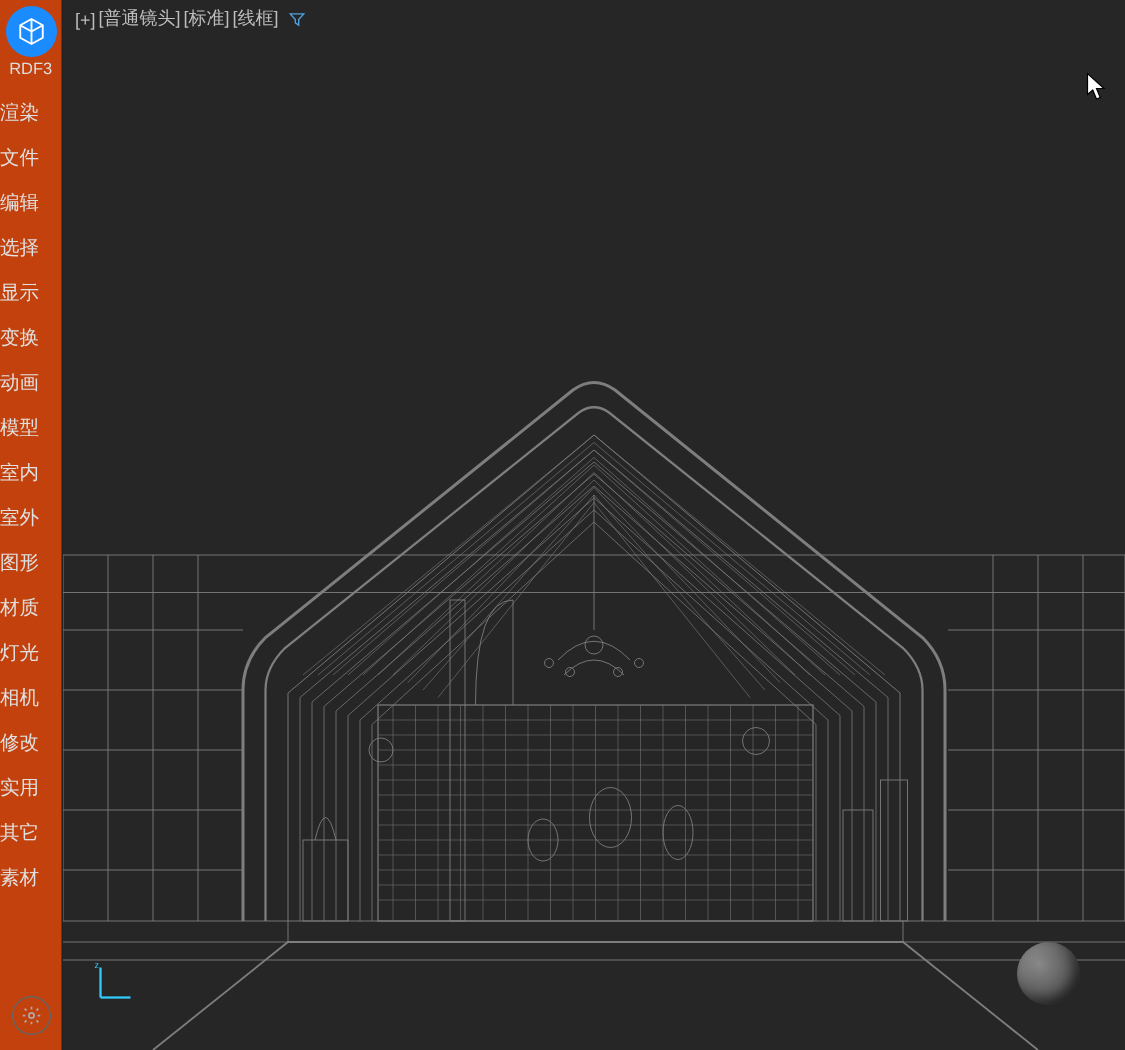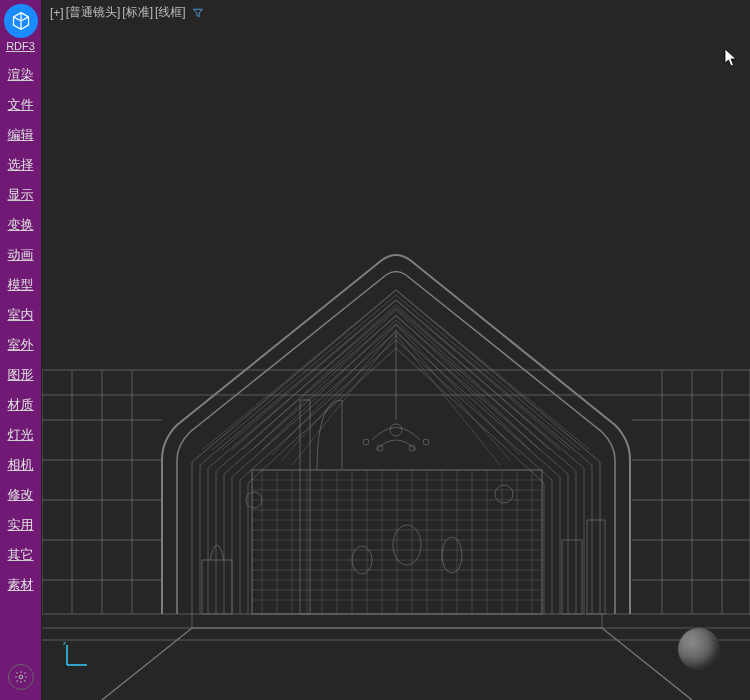--- a/index.html
+++ b/index.html
@@ -11,45 +11,43 @@
     font-size: 12px;
     color: #ccc;
     overflow: hidden;
     position: relative;
   }
   .sidebar {
     position: absolute;
     left: 0; top: 0;
     width: 42px;
     height: 700px;
-    background: #701a75;
+    background: #c2410c;
     border-right: 1px solid #222;
     display: flex;
     flex-direction: column;
     align-items: center;
     padding-top: 4px;
-    text-decoration: underline;
   }
   .logo {
     width: 34px; height: 34px;
     background: #1a8cff;
     border-radius: 50%;
     display: flex;
     align-items: center;
     justify-content: center;
     margin-bottom: 2px;
   }
   .logo svg { width: 20px; height: 20px; }
   .logo-text { font-size: 11px; color: #ddd; margin-bottom: 8px; }
   .side-item {
     width: 100%;
     height: 30px;
     display: flex;
     align-items: center;
-    justify-content: center;
     color: #e0e0e0;
     font-size: 13px;
     cursor: pointer;
   }
   .side-spacer { flex: 1; }
   .gear-btn {
     width: 26px; height: 26px;
     border: 1px solid #666;
     border-radius: 50%;
     display: flex;

